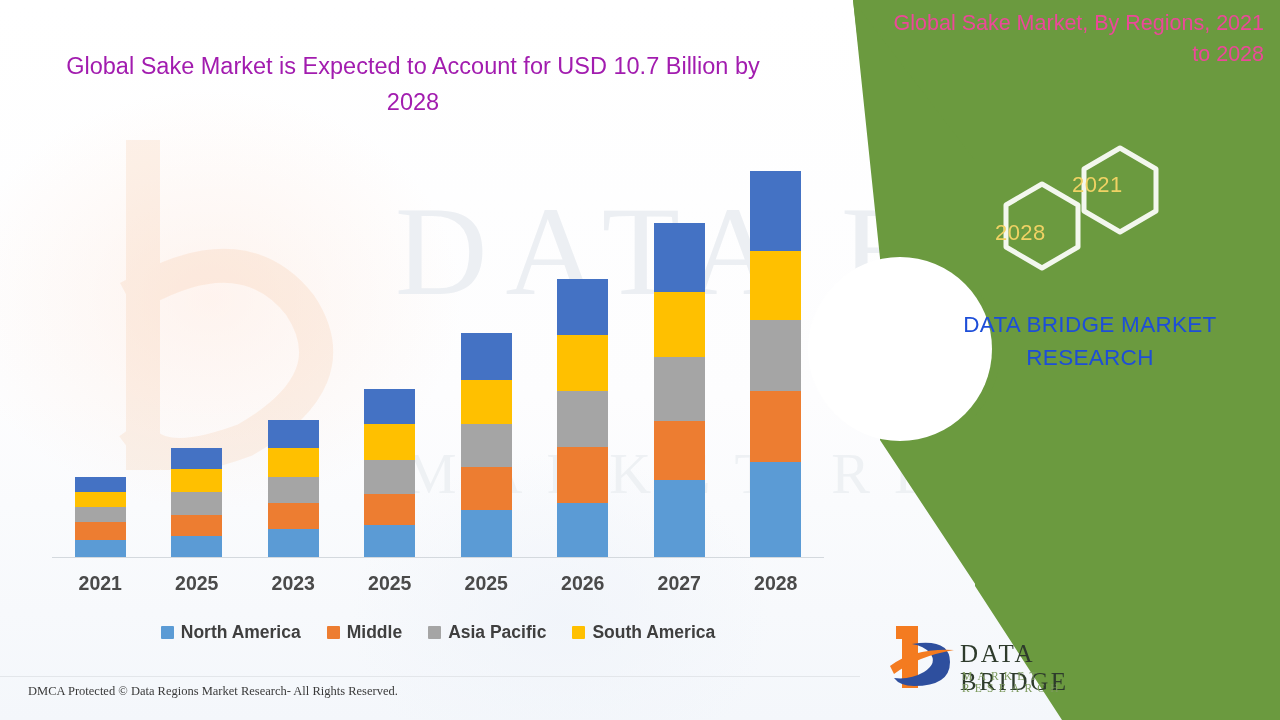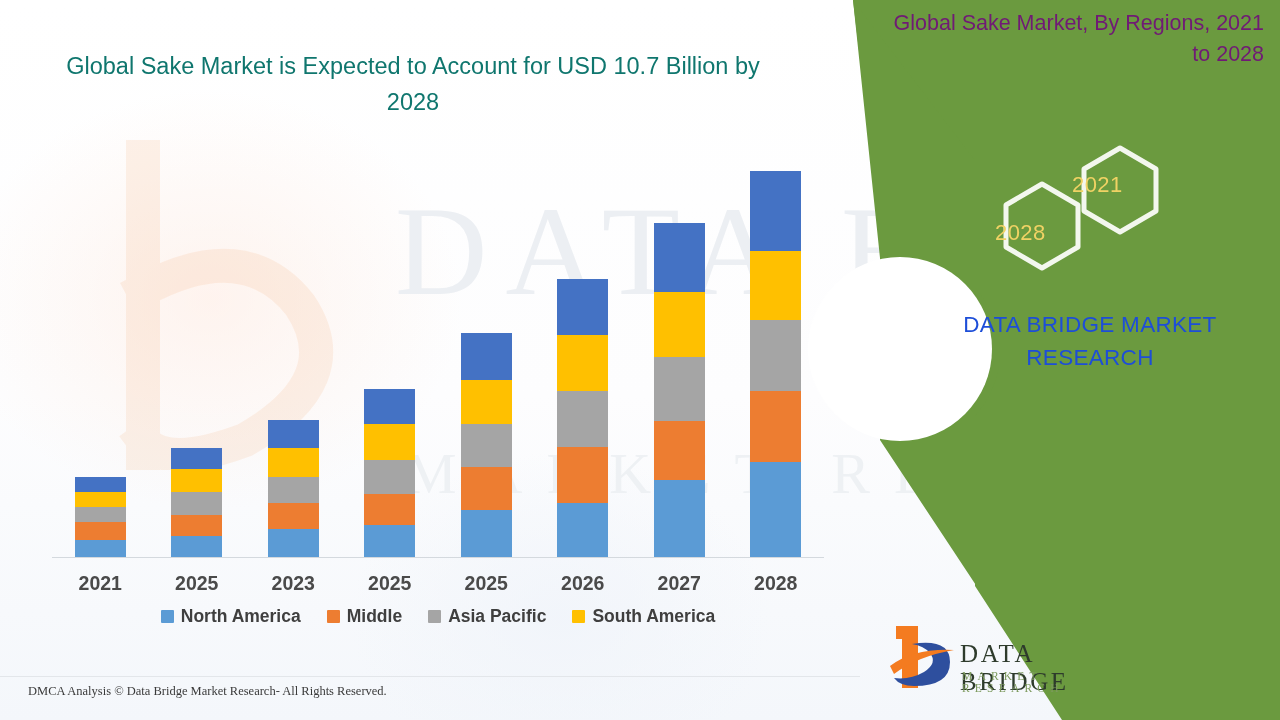--- a/index.html
+++ b/index.html
@@ -26,55 +26,55 @@
   .wm-text{position:absolute;left:0;top:0;width:1280px;height:720px;pointer-events:none;}
   .wm-line1{position:absolute;left:395px;top:178px;font-size:128px;letter-spacing:18px;
     color:#eceff3;font-family:"Liberation Serif",serif;white-space:nowrap;}
   .wm-line2{position:absolute;left:405px;top:440px;font-size:58px;letter-spacing:24px;
     color:#eef1f4;font-family:"Liberation Serif",serif;white-space:nowrap;}
 
   
   .green-panel{position:absolute;left:0;top:0;width:1280px;height:720px;}
 
   .panel-title{position:absolute;left:888px;top:8px;width:376px;
-    color:#701a75;font-size:21.5px;line-height:31px;text-align:right;font-weight:400;}
+    color:#ec4899;font-size:21.5px;line-height:31px;text-align:right;font-weight:400;}
 
   .hexes{position:absolute;left:980px;top:140px;width:200px;height:140px;}
   .hex-label{position:absolute;color:#f0d264;font-size:22px;font-weight:500;letter-spacing:.4px;}
   .hex-2021{left:92px;top:32px;}
   .hex-2028{left:15px;top:80px;}
 
   .brand{position:absolute;left:940px;top:308px;width:300px;text-align:center;
     color:#1d4ed8;font-size:22.5px;line-height:33px;letter-spacing:.3px;}
 
   
   .logo{position:absolute;left:888px;top:622px;width:260px;height:86px;}
   .logo-txt1{position:absolute;left:72px;top:18px;font-family:"Liberation Serif",serif;
     font-size:25px;letter-spacing:2.6px;color:#2e3b2c;}
   .logo-txt2{position:absolute;left:74px;top:48px;font-family:"Liberation Serif",serif;
     font-size:11.5px;letter-spacing:5.2px;color:#7d9a5e;}
 
   
   .chart-title{position:absolute;left:52px;top:48px;width:722px;text-align:center;
-    color:#0f766e;font-size:23.5px;line-height:36px;font-weight:400;}
+    color:#a21caf;font-size:23.5px;line-height:36px;font-weight:400;}
 
   .plot{position:absolute;left:52px;top:150px;width:772px;height:408px;}
   .axis-line{position:absolute;left:0;bottom:0;width:772px;height:1px;background:#d4d9de;}
 
   .bars{position:absolute;left:0;top:0;width:772px;height:407px;
     display:flex;align-items:flex-end;justify-content:space-around;}
   .barcol{width:96px;display:flex;flex-direction:column;justify-content:flex-end;align-items:center;height:100%;}
   .bar{width:51px;display:flex;flex-direction:column-reverse;}
   .seg{width:100%;}
 
   .xlabels{position:absolute;left:52px;top:572px;width:772px;height:30px;
     display:flex;justify-content:space-around;}
   .xlab{width:96px;text-align:center;color:#4a4a4a;font-size:19.5px;font-weight:700;}
 
-  .legend{position:absolute;left:52px;top:600px;width:772px;height:32px;
+  .legend{position:absolute;left:52px;top:616px;width:772px;height:32px;
     display:flex;align-items:center;justify-content:center;gap:26px;}
   .leg-item{display:flex;align-items:center;gap:7px;}
   .leg-sw{width:13px;height:13px;border-radius:1px;}
   .leg-lab{color:#3f3f3f;font-size:17.5px;font-weight:700;white-space:nowrap;}
 
   
   .footer-rule{position:absolute;left:0;top:676px;width:860px;height:1px;background:#e3e6ea;}
   .foot{position:absolute;top:684px;font-family:"Liberation Serif",serif;font-size:12.5px;color:#3a3a3a;}
   .foot-left{left:28px;}
   .foot-right{left:434px;}
@@ -244,15 +244,15 @@
         <span class="leg-sw" style="background: rgb(165, 165, 165);"></span>
         <span class="leg-lab">Asia Pacific</span>
       </div>
       <div class="leg-item">
         <span class="leg-sw" style="background: rgb(255, 192, 0);"></span>
         <span class="leg-lab">South America</span>
       </div>
     </div>
 
   <div class="footer-rule"></div>
-  <div class="foot foot-left">DMCA Analysis © Data Bridge Market Research- All Rights Reserved.</div>
+  <div class="foot foot-left">DMCA Protected © Data Regions Market Research- All Rights Reserved.</div>
 
 </div>
 
 </body></html>

